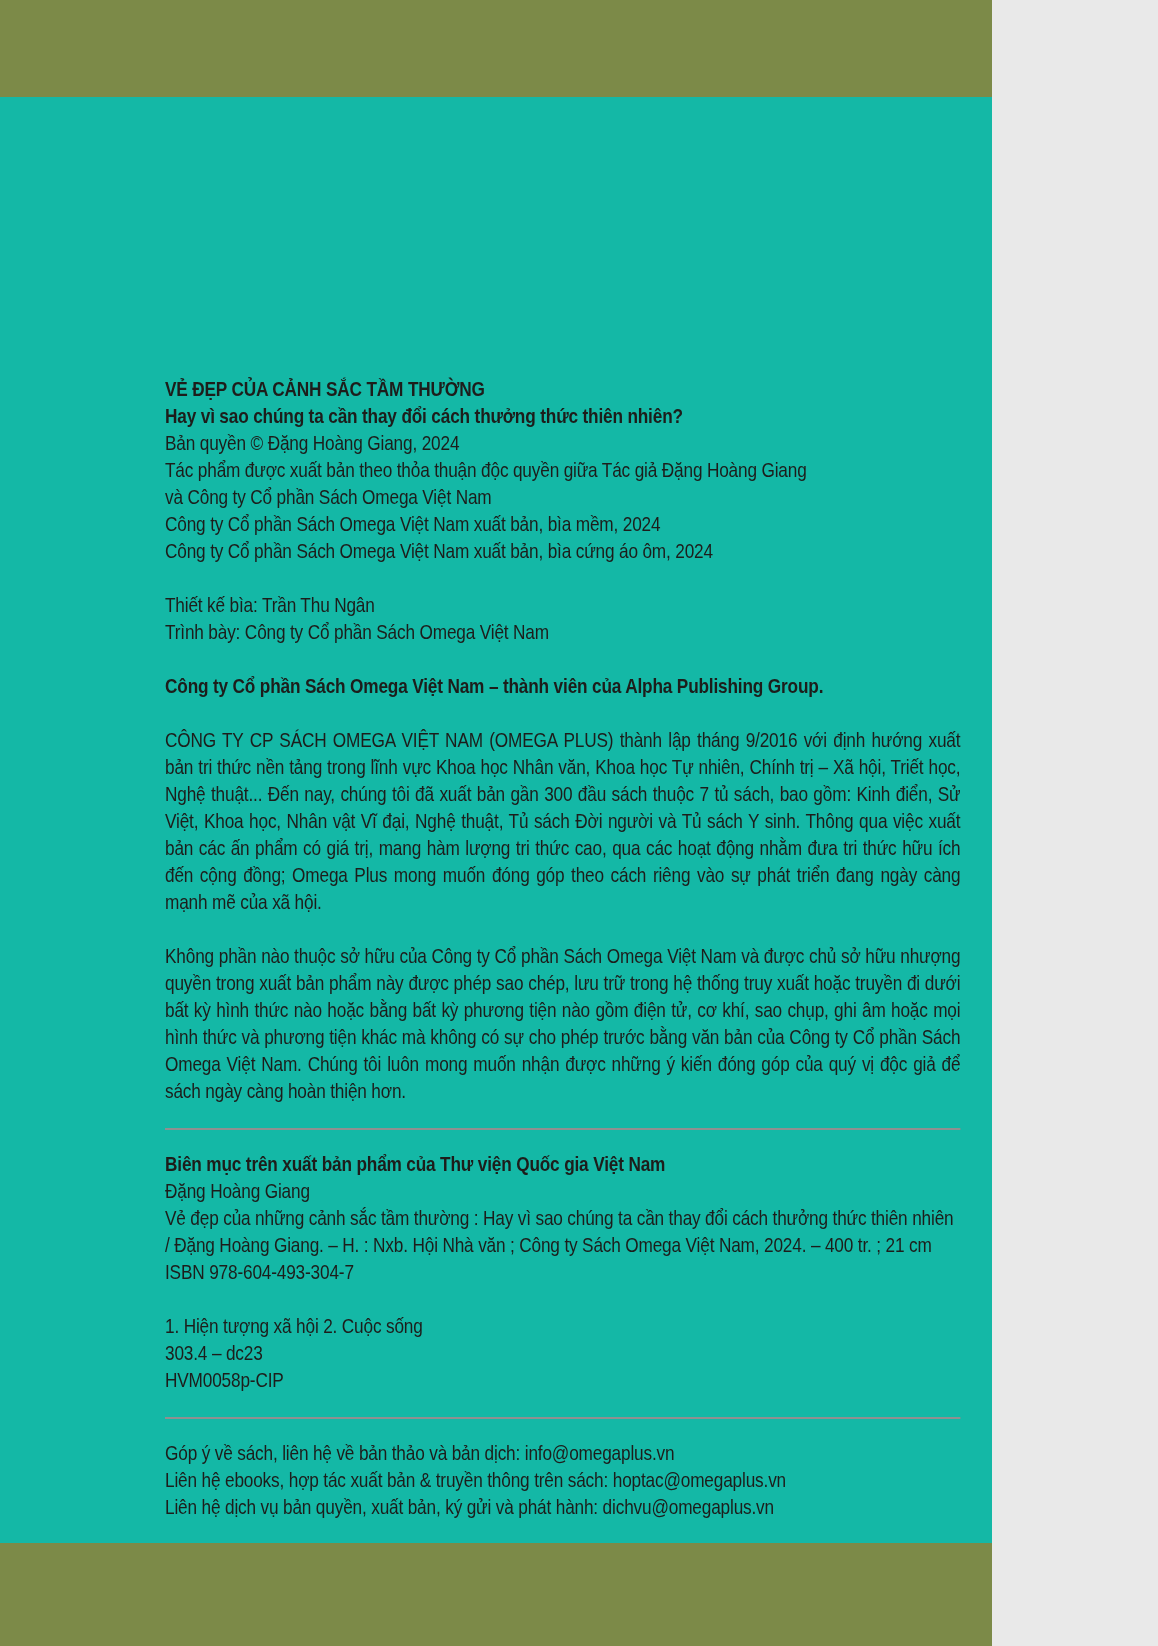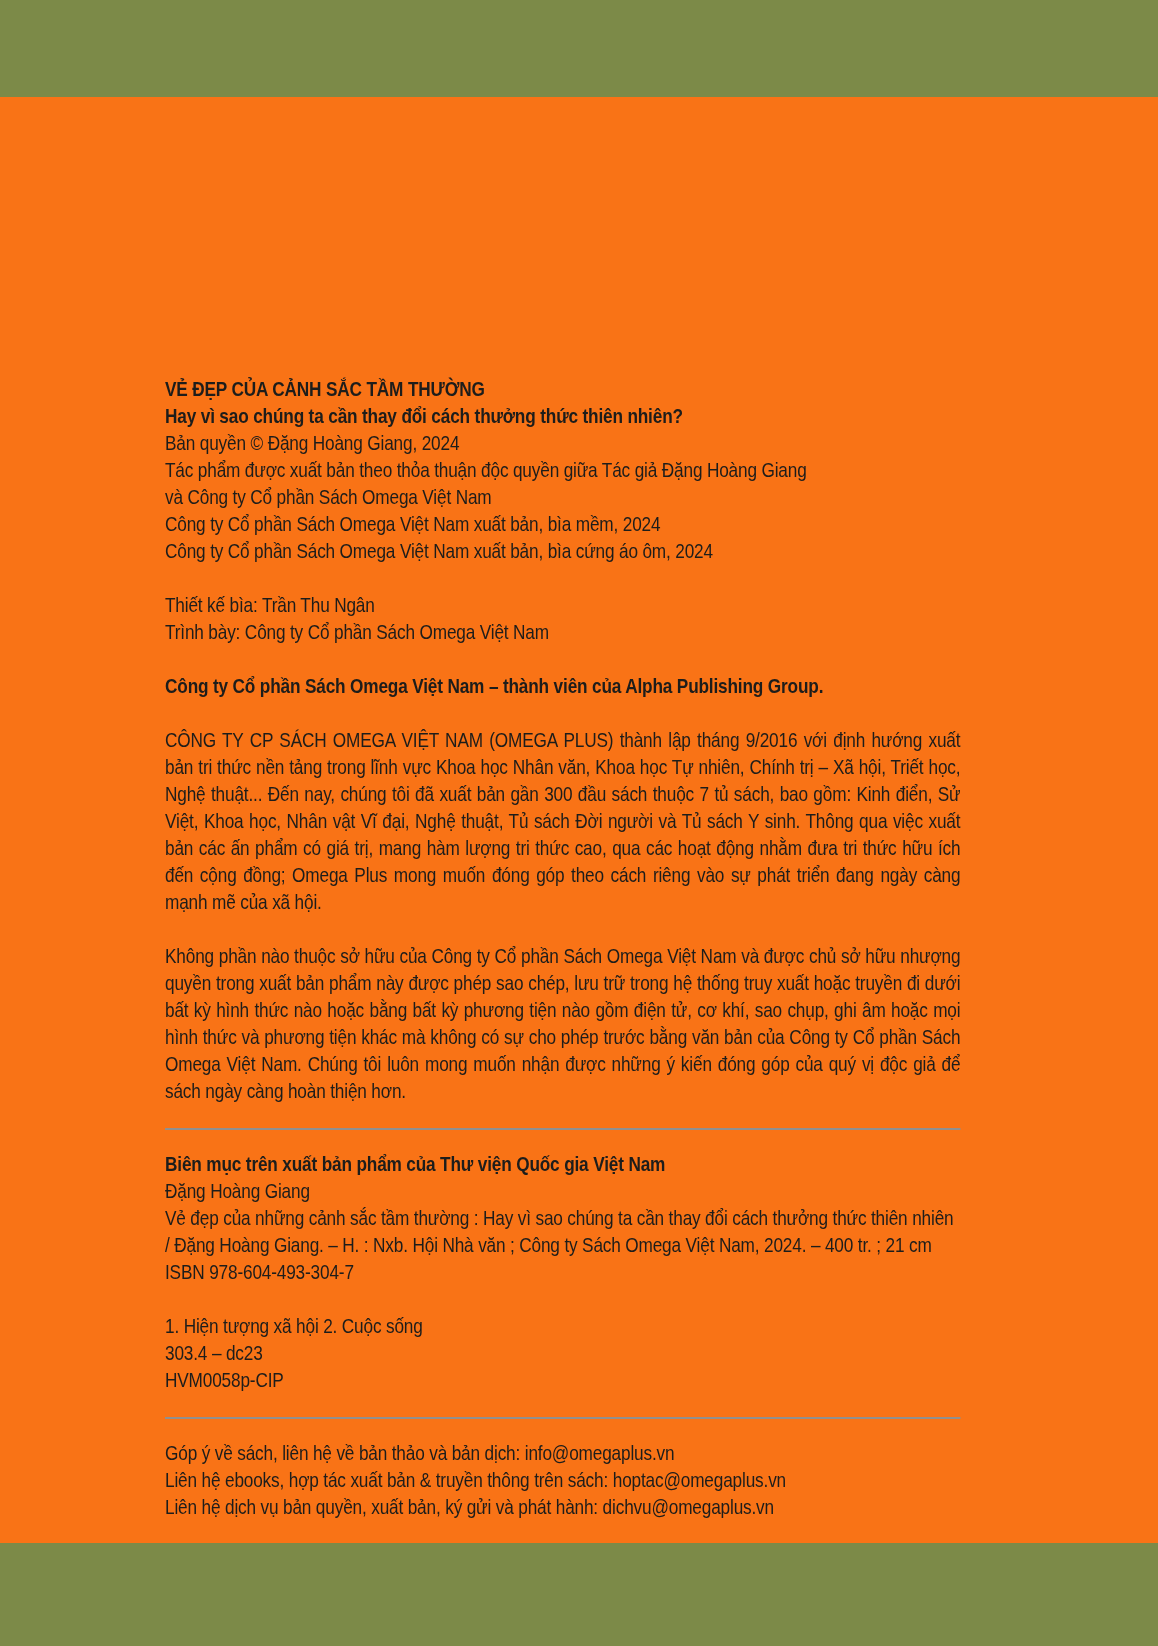--- a/index.html
+++ b/index.html
@@ -1,20 +1,20 @@
 <!DOCTYPE html>
 <html><head>
 <meta charset="utf-8">
 <style>
   html, body { margin: 0; padding: 0; background: #e9e9e9; }
   .page {
     position: relative;
-    width: 1158px;
+    width: 992px;
     height: 1646px;
-    background: #f97316;
+    background: #14b8a6;
     overflow: hidden;
     font-family: "Liberation Sans", "DejaVu Sans", sans-serif;
     color: #1d1d1b;
   }
   .band { position: absolute; left: 0; right: 0; }
   .band.top { top: 0; height: 97px; }
   .band.bottom { bottom: 0; height: 103px; }
   .content {
     position: absolute;
     left: 165px;

